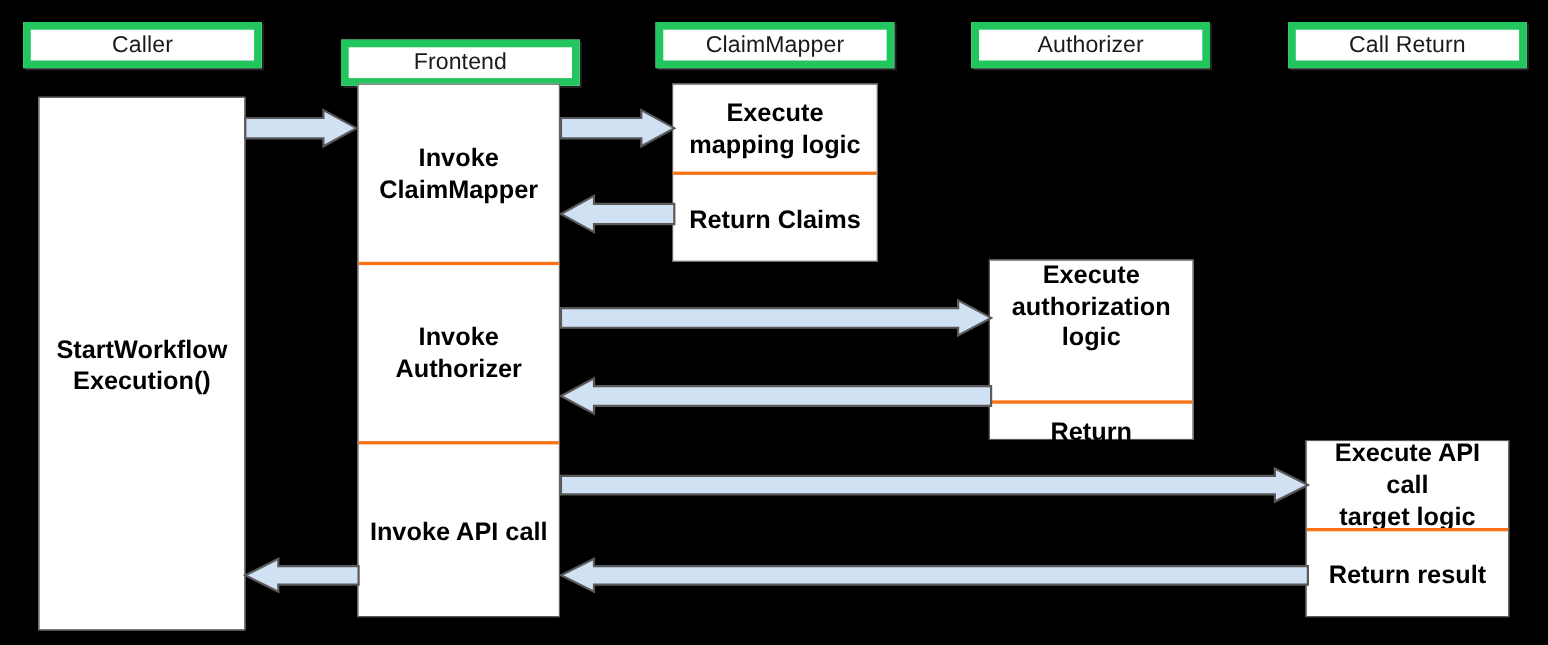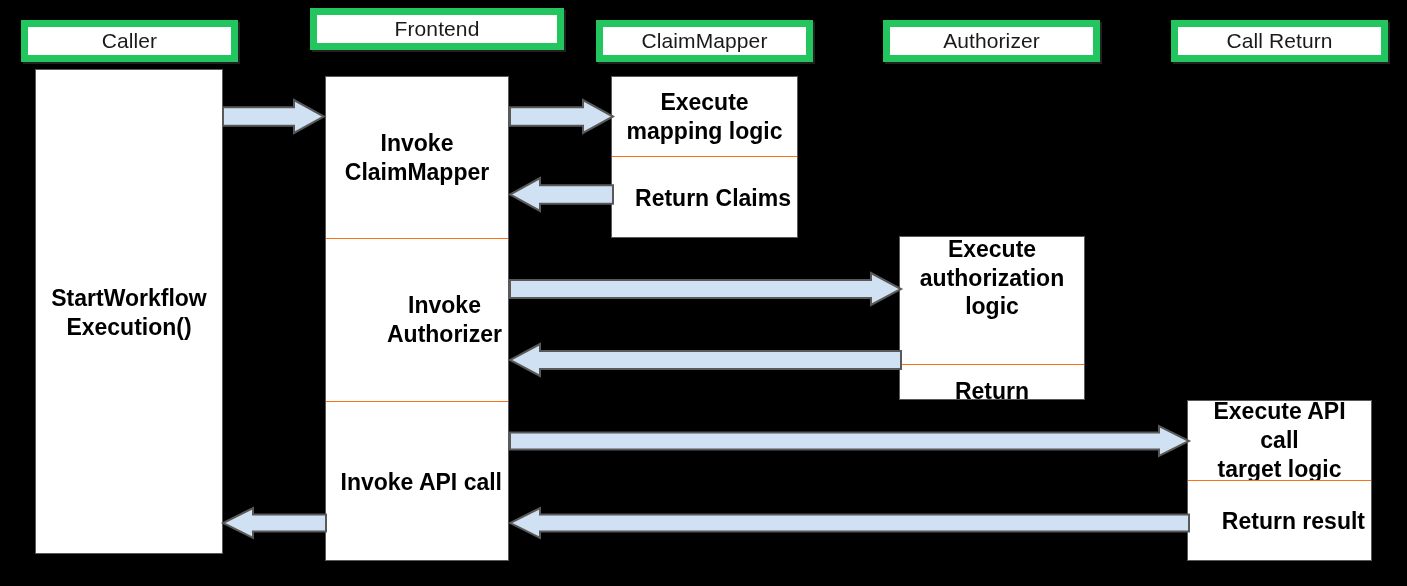--- a/index.html
+++ b/index.html
@@ -47,22 +47,21 @@
   }
   .seg {
     position: relative;
     display: flex;
     align-items: center;
     justify-content: center;
     box-sizing: border-box;
     overflow: hidden;
   }
   .seg + .seg {
-    border-top: 1px solid #f97316;
-    justify-content: flex-end;
+    border-top: 3px solid #f97316;
   }
   .seg-label {
     font-size: 23px;
     font-weight: 700;
     color: #000000;
     text-align: center;
     line-height: 1.25;
     padding: 0 6px;
     white-space: pre-line;
   }
@@ -78,33 +77,33 @@
     overflow: visible;
   }
 </style>
 </head>
 <body>
 
 <div id="canvas">
     <div class="participant" style="left: 21px; top: 20px; width: 217px; height: 42px;">
       <span class="participant-label">Caller</span>
     </div>
-    <div class="participant" style="left: 310px; top: 8px; width: 254px; height: 42px;">
+    <div class="participant" style="left: 310px; top: 36px; width: 217px; height: 42px;">
       <span class="participant-label">Frontend</span>
     </div>
     <div class="participant" style="left: 596px; top: 20px; width: 217px; height: 42px;">
       <span class="participant-label">ClaimMapper</span>
     </div>
     <div class="participant" style="left: 883px; top: 20px; width: 217px; height: 42px;">
       <span class="participant-label">Authorizer</span>
     </div>
     <div class="participant" style="left: 1171px; top: 20px; width: 217px; height: 42px;">
       <span class="participant-label">Call Return</span>
     </div>
-    <div class="activation" style="left: 35px; top: 69px; width: 188px; height: 485px;">
+    <div class="activation" style="left: 35px; top: 88px; width: 188px; height: 485px;">
       <div class="seg" style="height: 485px; flex: 0 0 485px;">
         <span class="seg-label">StartWorkflow
 Execution()</span>
       </div>
     </div>
     <div class="activation" style="left: 325px; top: 76px; width: 184px; height: 485px;">
       <div class="seg" style="height: 161px; flex: 0 0 161px;">
         <span class="seg-label">Invoke
 ClaimMapper</span>
       </div>

